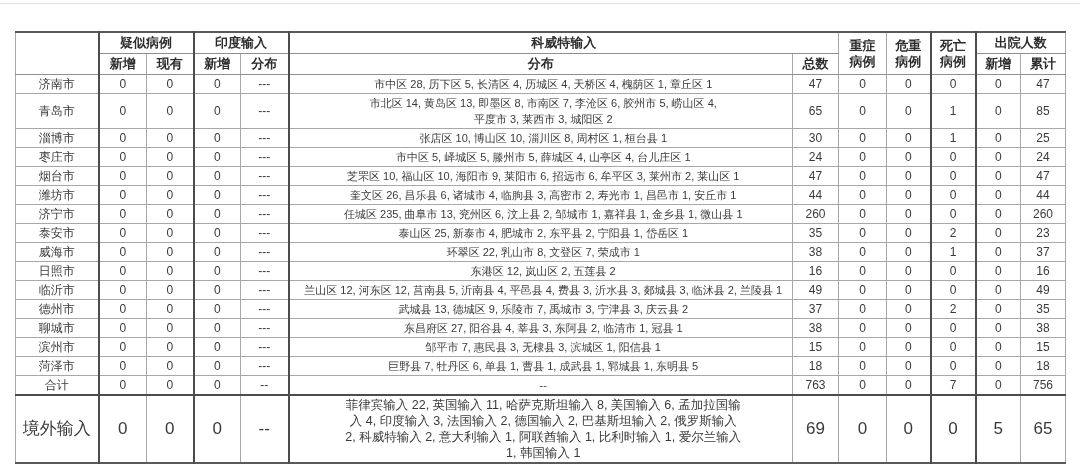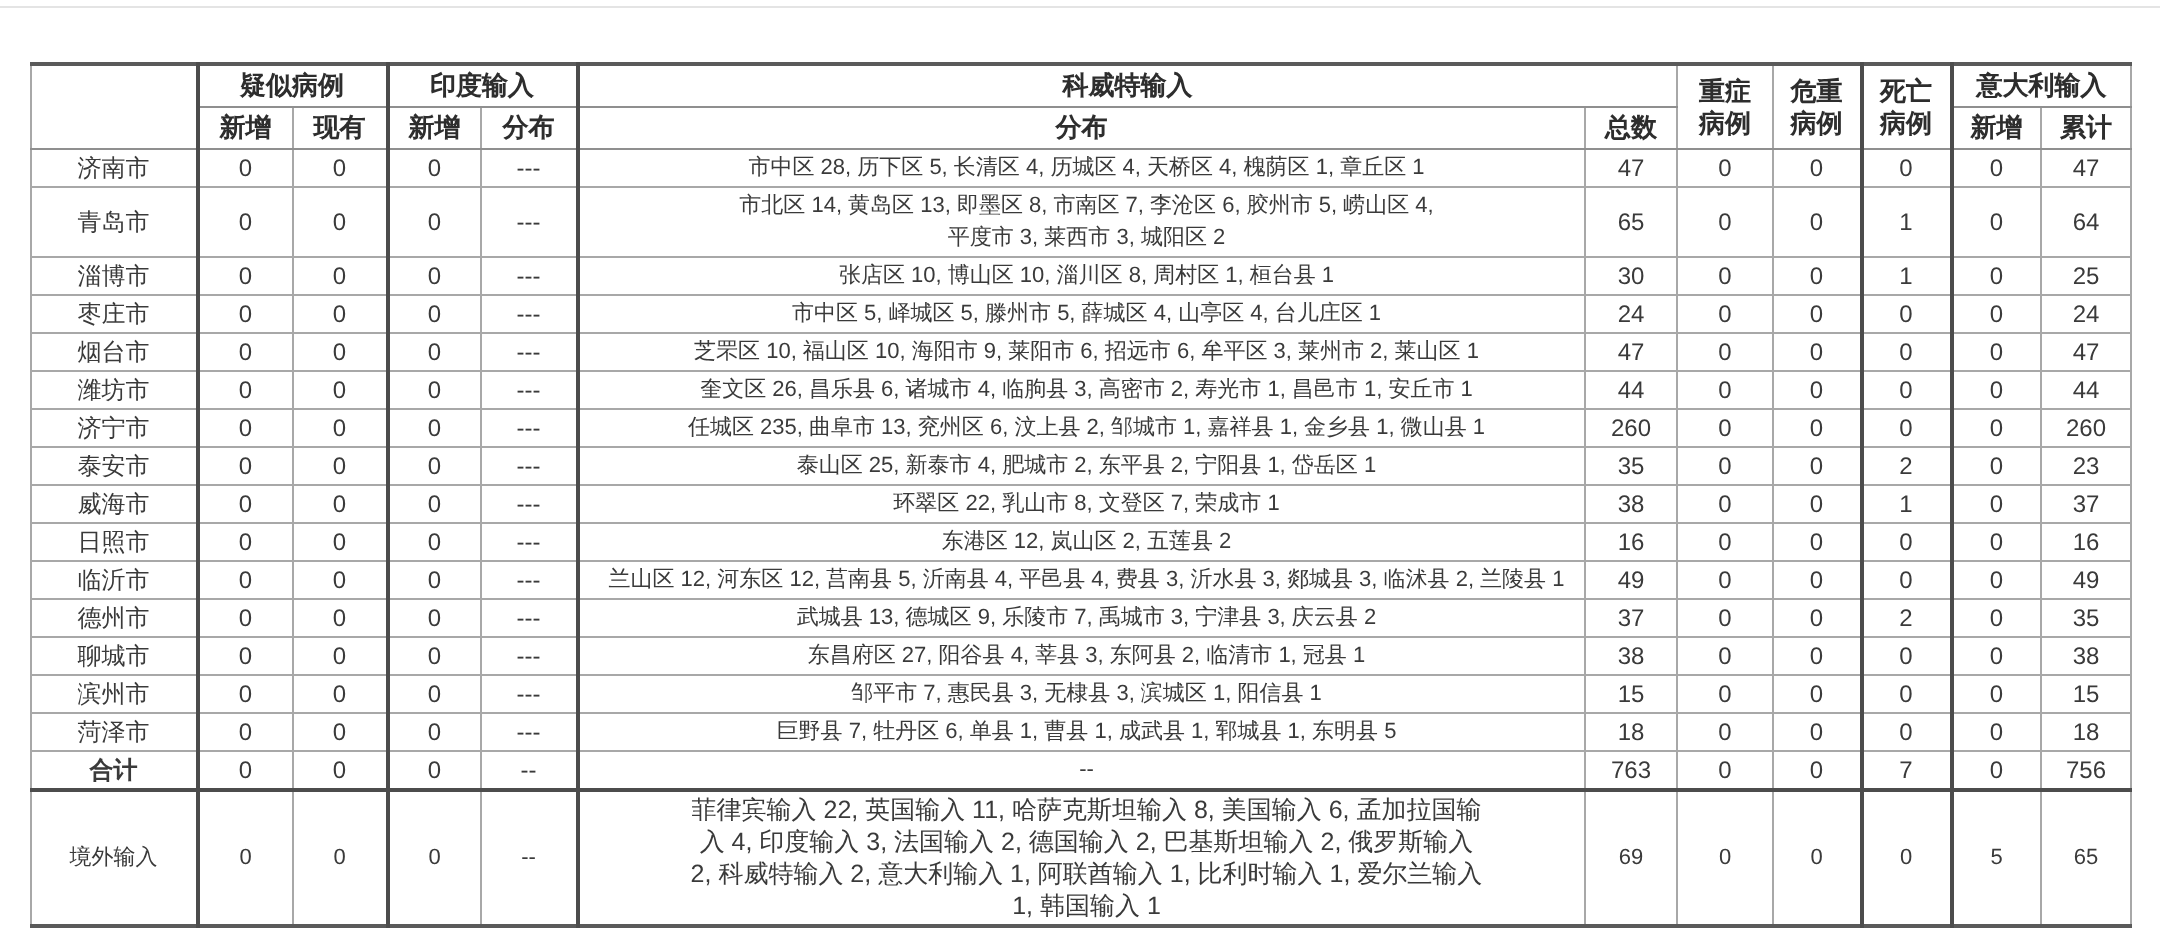--- a/index.html
+++ b/index.html
@@ -25,22 +25,22 @@
     line-height:16px;padding:2px 1px;white-space:pre-line;
     border-bottom-color:#8f8f8f;
   }
   td{font-size:12px;line-height:16px;padding:1px 3px;height:16px;}
   td.c-dist{
     text-align:center;padding-left:9px;padding-right:4px;
     font-size:11px;white-space:pre-line;
   }
   td.c-dist-center{text-align:center;}
   .bl-thick{border-left:2px solid #4c4c4c;}
-  tr.r-sum td:first-child{font-weight:700;}
-  tr.r-import td{border-top:2px solid #4c4c4c;font-size:11px;}
+  tr.r-sum td:first-child{font-weight:400;}
+  tr.r-import td{border-top:2px solid #4c4c4c;font-size:17px;}
   tr.r-import td.c-dist{font-size:12.5px;line-height:16px;margin-top:44px;}
 </style>
 </head>
 <body>
 
 <div class="top-rule"></div>
 
 <table class="stats">
   <colgroup>
     <col style="width:83px">
@@ -61,21 +61,21 @@
       <th rowspan="2"></th>
       <th colspan="2" class="bl-thick">疑似病例</th>
       <th colspan="2" class="bl-thick">印度输入</th>
       <th colspan="2" class="bl-thick">科威特输入</th>
       <th rowspan="2">重症
 病例</th>
       <th rowspan="2">危重
 病例</th>
       <th rowspan="2" class="bl-thick">死亡
 病例</th>
-      <th colspan="2" class="bl-thick">意大利输入</th>
+      <th colspan="2" class="bl-thick">出院人数</th>
     </tr>
     <tr>
       <th class="bl-thick">新增</th>
       <th>现有</th>
       <th class="bl-thick">新增</th>
       <th>分布</th>
       <th class="bl-thick">分布</th>
       <th>总数</th>
       <th class="bl-thick">新增</th>
       <th>累计</th>
@@ -102,21 +102,21 @@
         <td>0</td>
         <td class="bl-thick">0</td>
         <td>---</td>
         <td class="bl-thick c-dist">市北区 14, 黄岛区 13, 即墨区 8, 市南区 7, 李沧区 6, 胶州市 5, 崂山区 4,
 平度市 3, 莱西市 3, 城阳区 2</td>
         <td>65</td>
         <td>0</td>
         <td>0</td>
         <td class="bl-thick">1</td>
         <td class="bl-thick">0</td>
-        <td>64</td>
+        <td>85</td>
       </tr>
       <tr>
         <td>淄博市</td>
         <td class="bl-thick">0</td>
         <td>0</td>
         <td class="bl-thick">0</td>
         <td>---</td>
         <td class="bl-thick c-dist">张店区 10, 博山区 10, 淄川区 8, 周村区 1, 桓台县 1</td>
         <td>30</td>
         <td>0</td>

